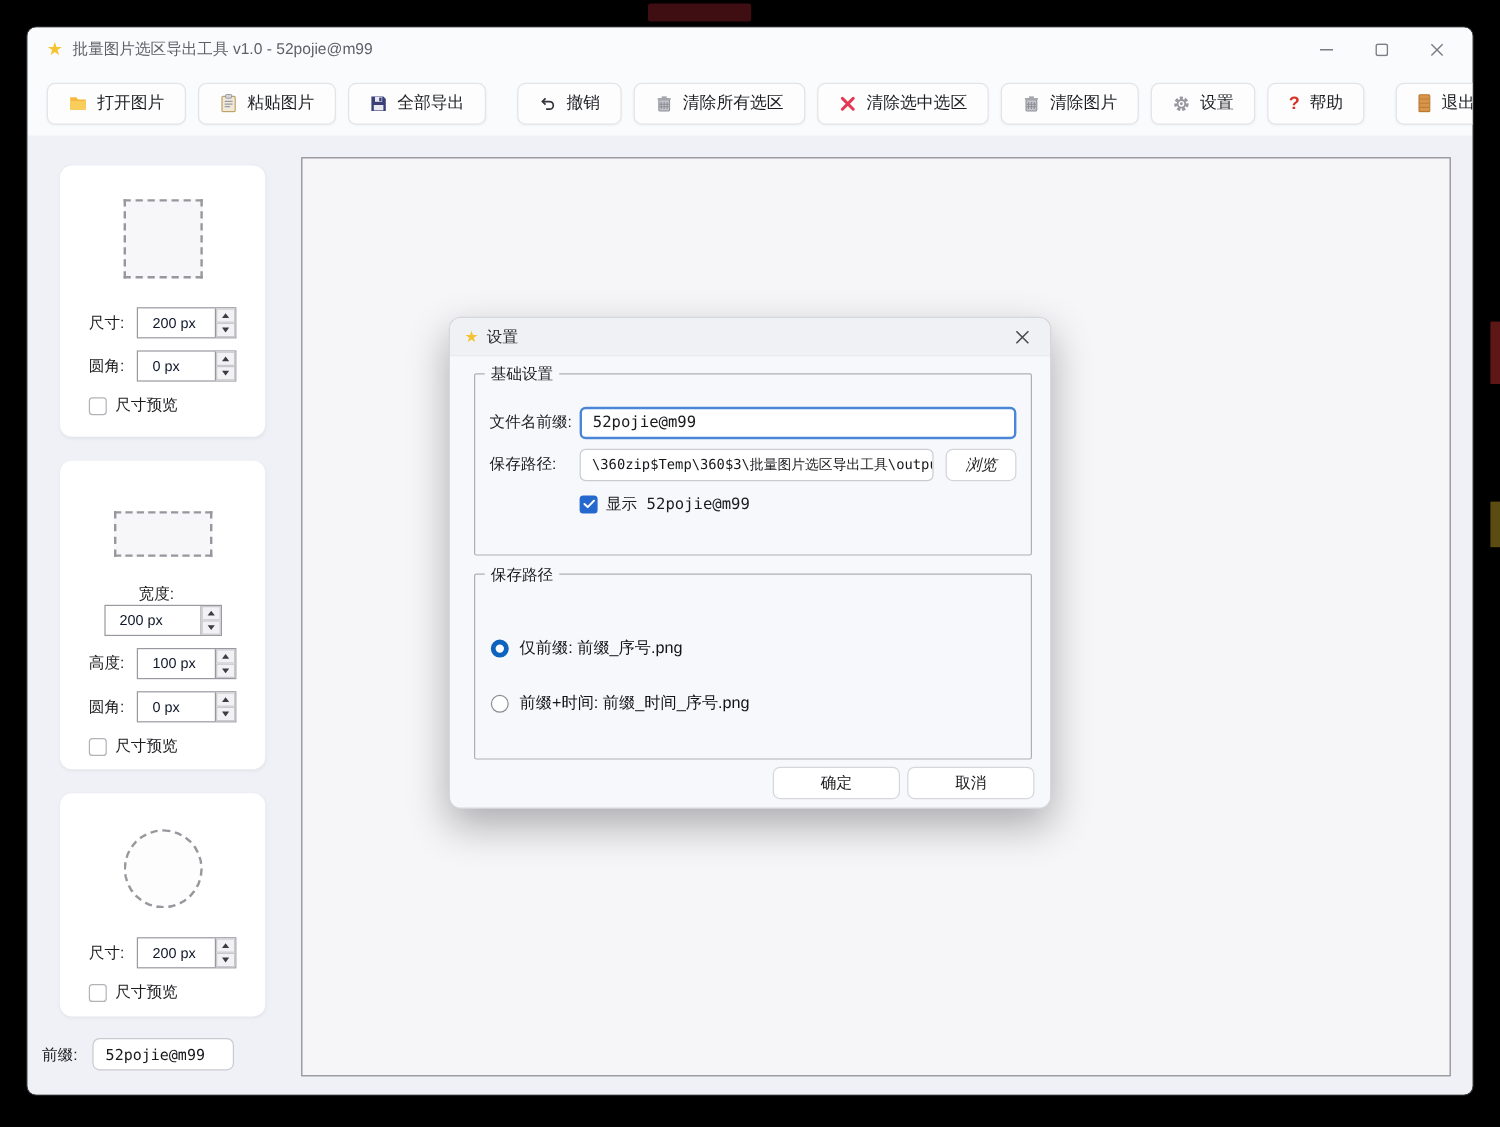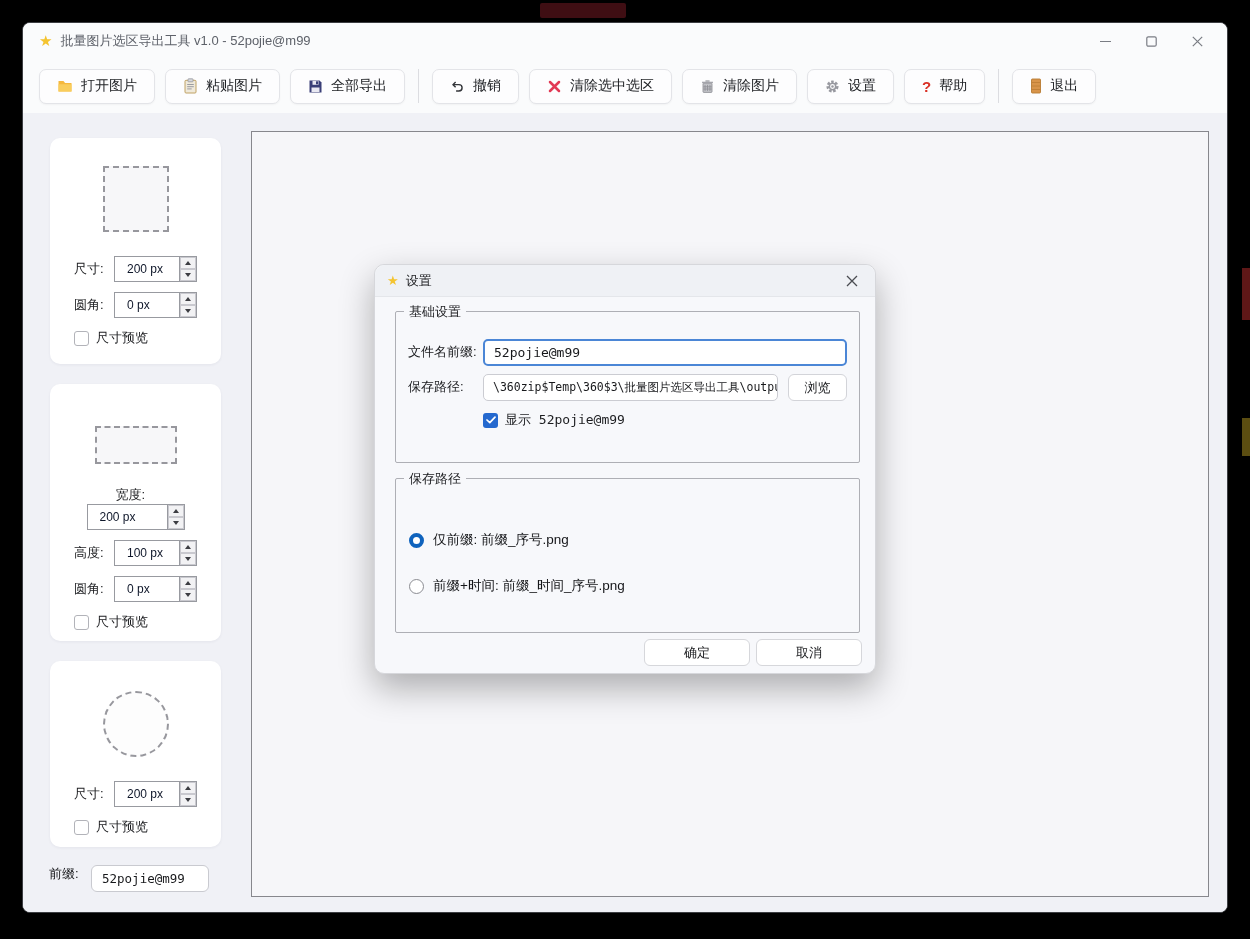--- a/index.html
+++ b/index.html
@@ -55,21 +55,21 @@
   .spin-input { width:100%; border:none; outline:none; background:transparent; padding-left:12px;
                 font-family:Liberation Sans, sans-serif; font-size:12px; color:#0f172a; }
   .ud { width:17px; flex:none; display:flex; flex-direction:column; border-left:1px solid #989aa0; }
   .udb { flex:1; display:flex; align-items:center; justify-content:center; background:#f2f2f4; border:1px solid #c9c9cf; }
   .tri-up { width:0; height:0; border-left:3.5px solid transparent; border-right:3.5px solid transparent; border-bottom:4.5px solid #3c3d42; }
   .tri-down { width:0; height:0; border-left:3.5px solid transparent; border-right:3.5px solid transparent; border-top:4.5px solid #3c3d42; }
   .sidechk { display:flex; align-items:center; gap:7px; margin-top:11px; }
   .cb { width:15px; height:15px; border:1px solid #b2b3b9; border-radius:3px; background:#fff; flex:none; }
   .cbl { font-size:13px; color:#1a1b1e; }
 
-  .prefix-row { position:absolute; left:26px; top:752px; display:flex; }
+  .prefix-row { position:absolute; left:12px; top:752px; display:flex; align-items:center; }
   .prefix-label { font-size:13px; color:#1a1b1e; width:42px; }
   .prefix-input { width:118px; height:27px; border:1px solid #c9cad0; border-radius:6px; background:#fff;
                   padding-left:10px; font-family:"DejaVu Sans Mono",monospace; font-size:12.5px; color:#17181b; outline:none; }
 
   
   .dialog { position:absolute; left:351px; top:241px; width:502px; height:410px;
             background:#f7f8fb; border:1px solid #d6d7db; border-radius:10px;
             box-shadow:0 14px 34px rgba(0,0,0,.30); }
   .dtitle { position:absolute; left:0; top:0; right:0; height:32px; display:flex; align-items:center;
             padding-left:12px; background:#eff1f5; border-radius:10px 10px 0 0; border-bottom:1px solid #e4e6ea; }
@@ -81,21 +81,21 @@
   .g1 { top:46px; height:152px; }
   .g2 { top:213px; height:155px; }
   .glabel { position:absolute; top:-9px; left:8px; background:#f7f8fb; padding:0 5px; font-size:13px; color:#1b1c1f; }
 
   .dlabel { position:absolute; left:12px; font-size:13px; color:#1b1c1f; line-height:26px; }
   .dinput { position:absolute; height:27px; background:#fff; border-radius:5px; outline:none;
             font-family:"DejaVu Sans Mono",monospace; color:#17181b; padding-left:9px; }
   .fname { left:87px; top:27px; width:364px; border:2px solid #4b86d6; font-size:13px; }
   .fpath { left:87px; top:62px; width:295px; border:1px solid #cbccd2; font-size:11.5px; }
   .browse { position:absolute; left:392px; top:62px; width:59px; height:27px; background:#fff;
-            border:1px solid #d3d4d9; border-radius:6px; font-size:13px; color:#1b1c1f; font-family:inherit; }
+            border:1px solid #d3d4d9; border-radius:6px; font-size:13px; color:#1b1c1f; font-family:inherit;font-style:italic; }
   .dchk-row { position:absolute; left:87px; top:99px; display:flex; align-items:center; gap:7px; }
   .cbx { width:15px; height:15px; border-radius:3px; background:#2569cf; display:flex; align-items:center; justify-content:center; flex:none; }
   .dchk-label { font-size:13px; color:#1b1c1f; font-family:"DejaVu Sans Mono",monospace; }
 
   .radio-row { position:absolute; left:13px; display:flex; align-items:center; gap:9px; }
   .rr1 { top:52px; } .rr2 { top:98px; }
   .radio-on  { width:15px; height:15px; border-radius:50%; border:4.5px solid #0f63bd; background:#fff; flex:none; }
   .radio-off { width:15px; height:15px; border-radius:50%; border:1px solid #8b8c92; background:#fff; flex:none; }
   .radio-label { font-size:13.5px; color:#141518; }
 
@@ -161,20 +161,29 @@
           </svg>
         <span>全部导出</span>
       </button>
       <div class="tsep"></div>
       <button class="tbtn">
         <svg width="15" height="15" viewBox="0 0 16 16" fill="none">
             <path d="M6 3.2 L3.2 6 L6 8.8" stroke="#33353a" stroke-width="1.5"></path>
             <path d="M3.2 6h6.3a3.4 3.4 0 0 1 0 6.8H6.5" stroke="#33353a" stroke-width="1.5"></path>
           </svg>
         <span>撤销</span>
+      </button>
+      <button class="tbtn">
+        <svg width="15" height="15" viewBox="0 0 16 16">
+            <rect x="3.2" y="4.5" width="9.6" height="9.8" rx="0.8" fill="#c2c3c8" stroke="#8e8f95" stroke-width="0.9"></rect>
+            <path d="M5.4 6.3v6.4M8 6.3v6.4M10.6 6.3v6.4M3.6 8.3h8.8M3.6 10.7h8.8" stroke="#8e8f95" stroke-width="0.9"></path>
+            <rect x="2.2" y="2.9" width="11.6" height="1.5" fill="#a3a4aa"></rect>
+            <rect x="5.8" y="1.4" width="4.4" height="1.5" fill="#a3a4aa"></rect>
+          </svg>
+        <span>清除所有选区</span>
       </button>
       <button class="tbtn">
         <svg width="15" height="15" viewBox="0 0 16 16">
             <path d="M3.2 3.2 L12.8 12.8 M12.8 3.2 L3.2 12.8" stroke="#e23a55" stroke-width="2.7" stroke-linecap="round"></path>
           </svg>
         <span>清除选中选区</span>
       </button>
       <button class="tbtn">
         <svg width="15" height="15" viewBox="0 0 16 16">
             <rect x="3.2" y="4.5" width="9.6" height="9.8" rx="0.8" fill="#c2c3c8" stroke="#8e8f95" stroke-width="0.9"></rect>

